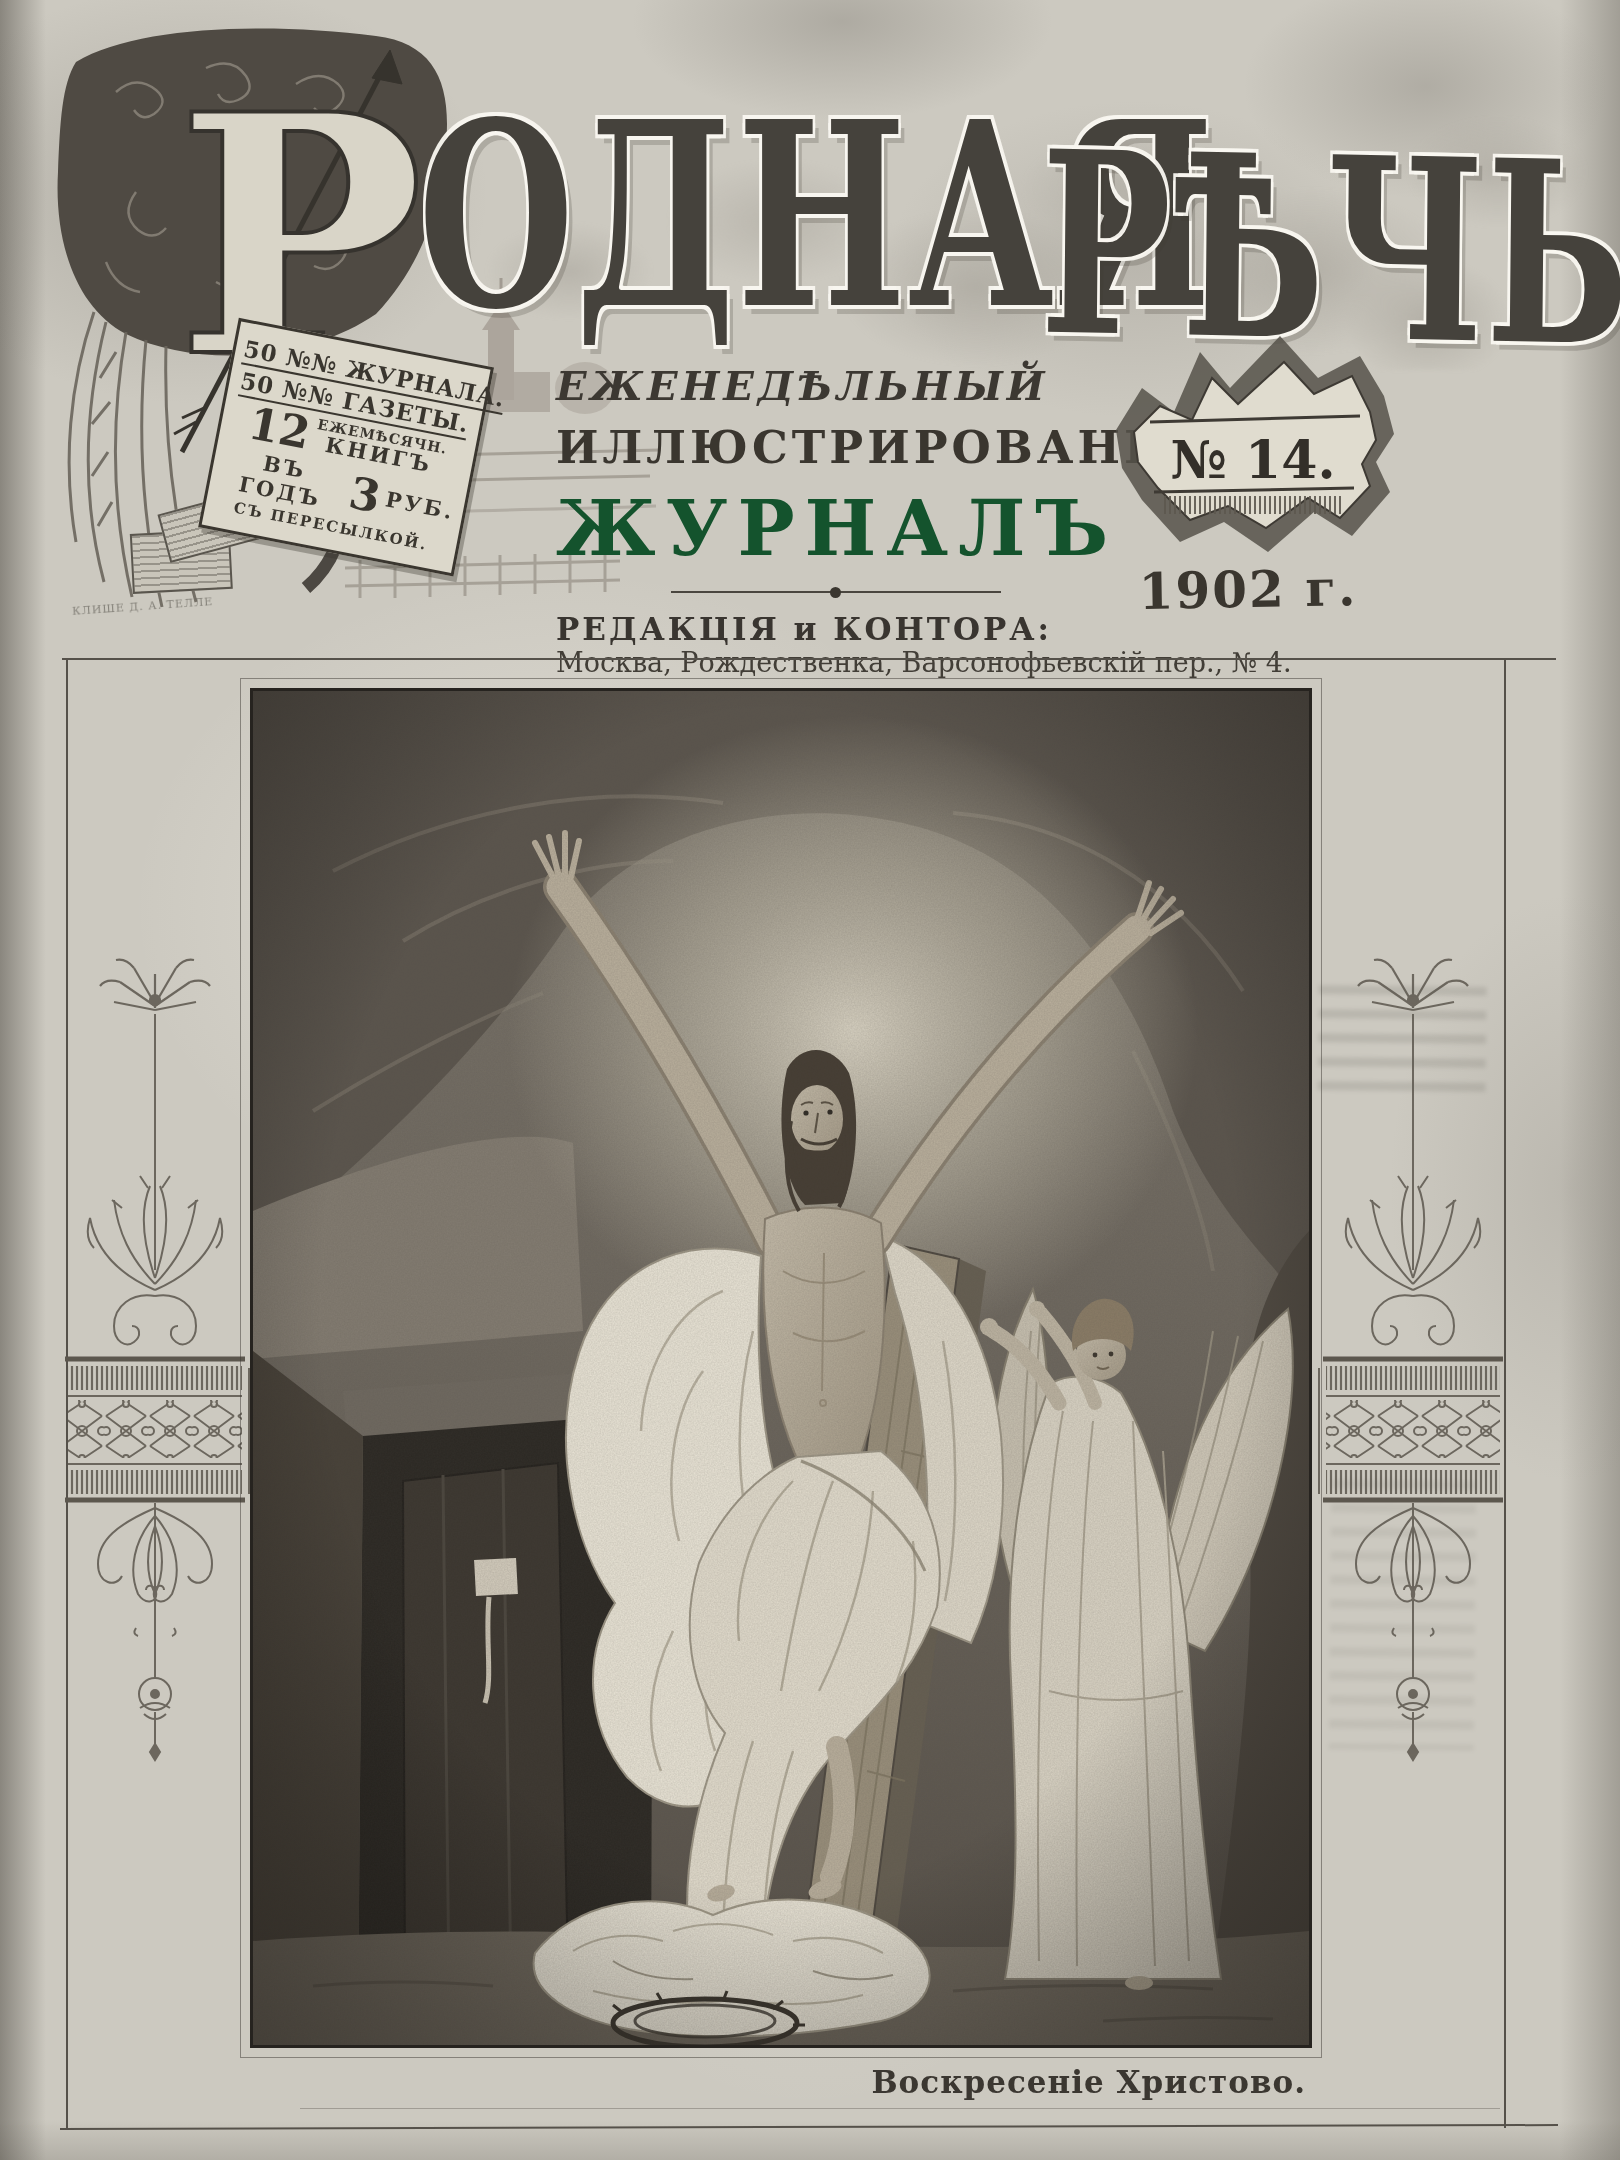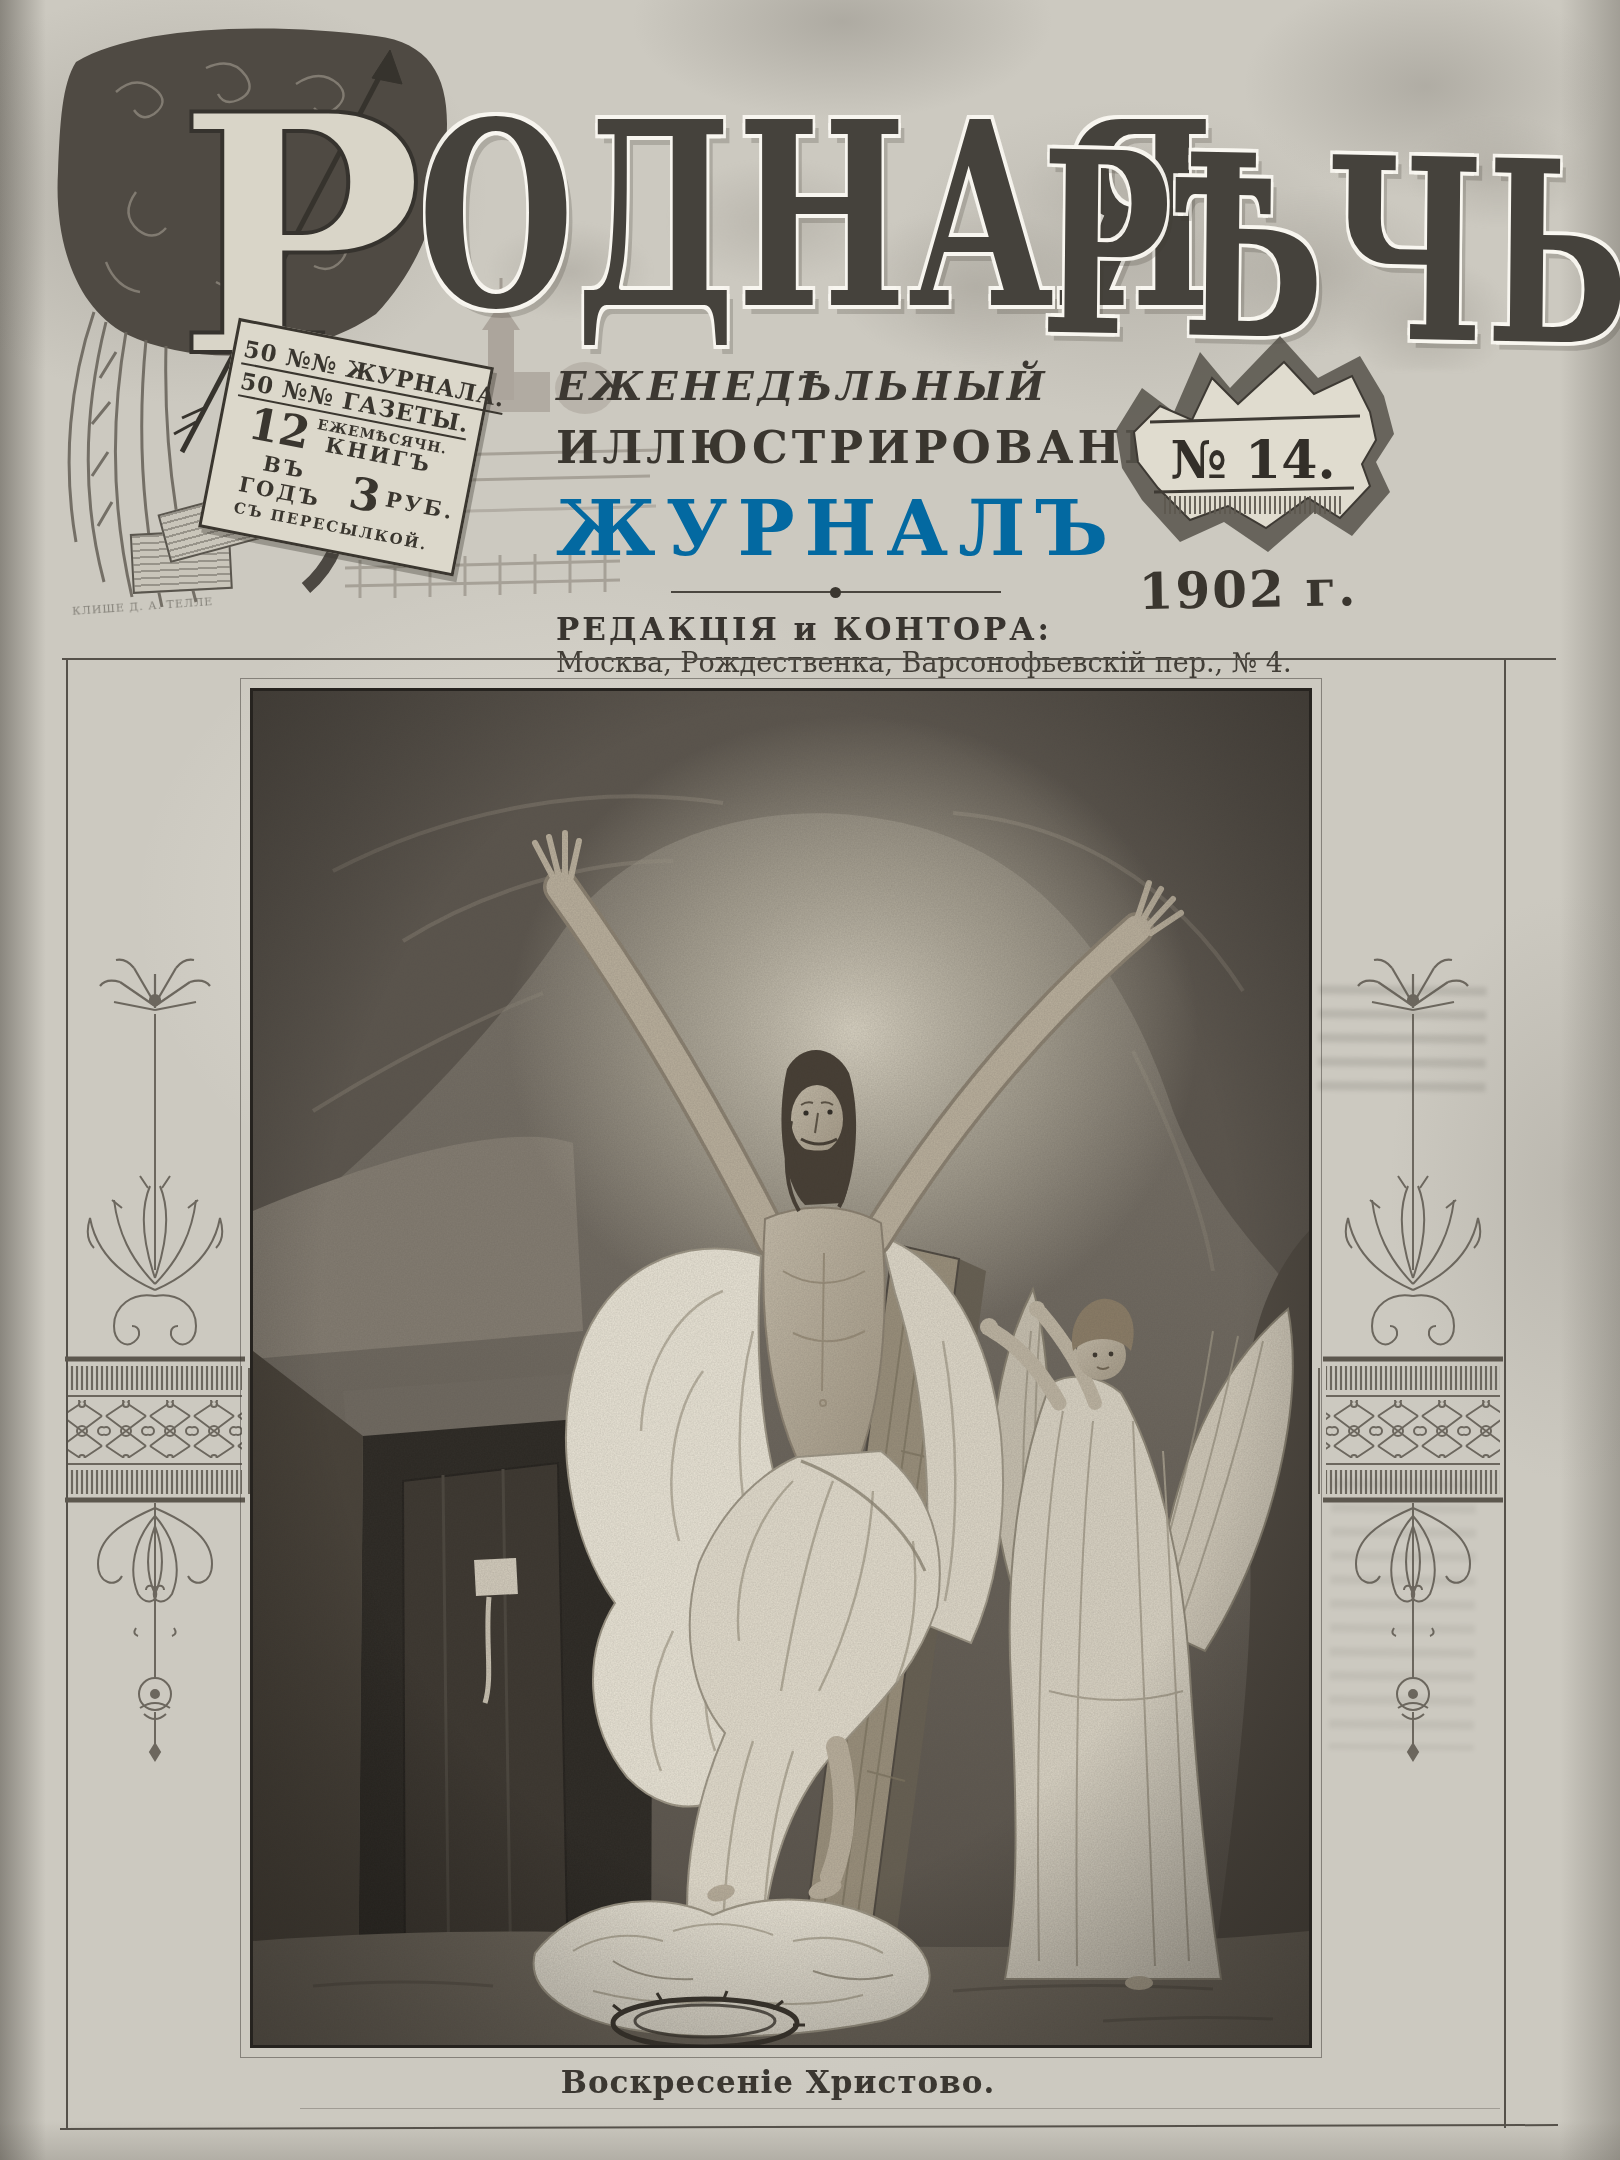--- a/index.html
+++ b/index.html
@@ -43,21 +43,21 @@
     text-shadow:3px 3px 0 rgba(249,247,240,.95), -3px -3px 0 rgba(249,247,240,.95),
       3px -3px 0 rgba(249,247,240,.95), -3px 3px 0 rgba(249,247,240,.95),
       7px 7px 0 rgba(62,58,51,.22);
     white-space:nowrap;
   }
   #title-rest{left:418px;top:88px;font-size:206px;transform:scale(.87,1.24);transform-origin:left top;letter-spacing:2px;}
   #title-word2{left:1042px;top:118px;font-size:206px;transform:scale(.84,1.22) rotate(.8deg);transform-origin:left top;letter-spacing:2px;}
   #subtitle-block{left:556px;top:362px;width:560px;text-align:left;}
   #subtitle-line1{font-style:italic;font-weight:bold;font-size:40px;letter-spacing:4px;color:#3c3832;}
   #subtitle-line2{font-weight:bold;font-size:45px;letter-spacing:4px;margin-top:12px;color:#3a362f;}
-  #subtitle-line3{font-weight:bold;font-size:76px;letter-spacing:10px;margin-top:10px;color:#0369a1;}
+  #subtitle-line3{font-weight:bold;font-size:76px;letter-spacing:10px;margin-top:10px;color:#14532d;}
   #subtitle-divider{width:330px;margin:14px auto 0;position:relative;height:10px;}
   #subtitle-divider .rule{position:absolute;left:0;right:0;top:4px;height:2px;background:#4a463f;}
   #subtitle-divider .dot{position:absolute;left:50%;top:0;width:11px;height:11px;margin-left:-6px;border-radius:50%;background:#3a362f;}
   #office-heading{font-weight:bold;font-size:31px;letter-spacing:3px;margin-top:14px;color:#393530;}
   #office-address{font-size:27px;margin-top:0;white-space:nowrap;color:#423e37;}
   #issue-badge{left:1108px;top:330px;width:290px;height:245px;}
   #year-label{left:1128px;top:560px;width:240px;text-align:center;font-weight:bold;font-size:50px;letter-spacing:2px;color:#3a362f;transform:rotate(-1deg);}
   #plate-signature{left:72px;top:600px;font-size:11px;letter-spacing:1px;color:#55524b;opacity:.6;transform:rotate(-4deg);filter:blur(.4px);white-space:nowrap;}
   
   #placard-group{left:148px;top:328px;width:360px;height:320px;transform:rotate(11deg);transform-origin:center;}
@@ -81,21 +81,21 @@
   
   .bleed{
     background-image:repeating-linear-gradient(180deg, rgba(92,89,82,.55) 0 9px, transparent 9px 24px);
     filter:blur(2.2px);transform:rotate(.6deg);
   }
   
   #plate{left:250px;top:688px;width:1056px;height:1354px;border:3px solid #26231f;background:#5e584f;}
   #plate::before{content:"";position:absolute;left:-13px;top:-13px;right:-13px;bottom:-13px;
     border:1px solid rgba(62,58,51,.5);pointer-events:none;}
   #plate svg{display:block;width:100%;height:100%;}
-  #caption{left:250px;top:2064px;width:1056px;text-align:center;font-size:31px;font-weight:bold;
+  #caption{left:250px;top:2064px;width:1056px;text-align:right;font-size:31px;font-weight:bold;
     letter-spacing:1px;color:#3b3731;}
   
   .side-ornament{width:190px;height:830px;}
   #ornament-right{transform:scaleX(-1);}
 </style>
 </head>
 <body>
 
 <div class="abs" id="paper-tone"></div>
 <div class="abs" id="cloud-layer"></div>

